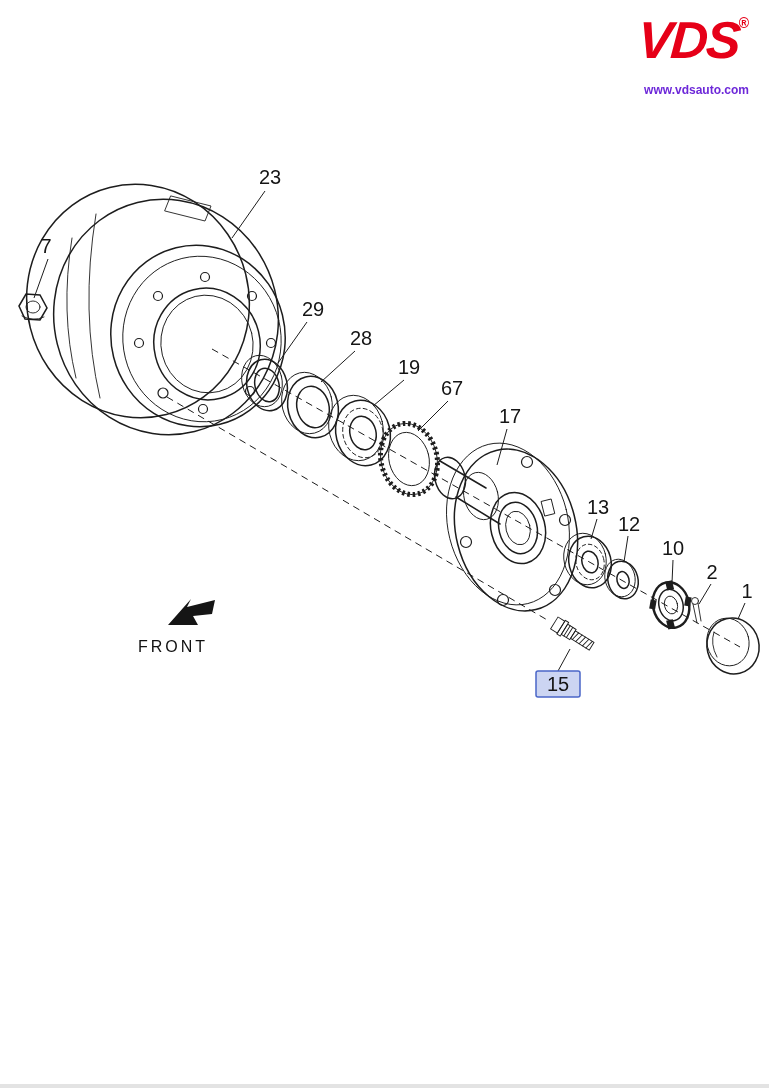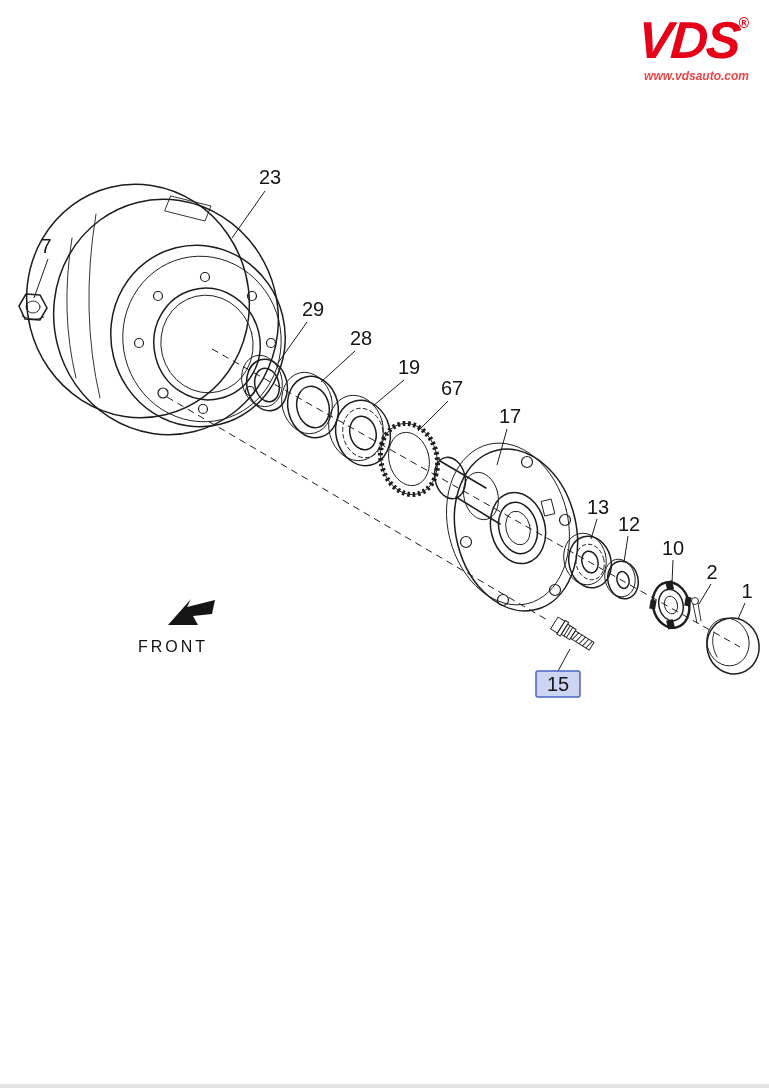--- a/index.html
+++ b/index.html
@@ -5,21 +5,21 @@
   html,body{margin:0;padding:0;background:#fff;}
   .page{position:relative;width:769px;height:1088px;background:#ffffff;overflow:hidden;
         font-family:"Liberation Sans",sans-serif;}
   
   .logo{position:absolute;top:14px;right:20px;text-align:right;}
   .logo-row{line-height:1;}
   .logo-text{font-family:"Liberation Sans",sans-serif;font-style:italic;font-weight:bold;
              font-size:52px;letter-spacing:-2px;color:#e60018;display:inline-block;
              transform:skewX(-4deg);}
   .logo-reg{font-size:14px;font-weight:bold;color:#e60018;vertical-align:top;position:relative;top:2px;}
-  .logo-url{margin-top:3px;font-size:12px;font-weight:bold;color:#ef4444;font-style:italic;}
+  .logo-url{margin-top:17px;font-size:12px;font-weight:bold;color:#6d28d9;}
   
   svg{position:absolute;left:0;top:0;}
   .ln{fill:none;stroke:#1d1d1d;stroke-width:1.5;stroke-linecap:round;}
   .thin{stroke-width:0.9;}
   .thick{stroke-width:2.4;}
   .hole{fill:none;stroke:#1d1d1d;stroke-width:1.2;}
   .dash{fill:none;stroke:#1d1d1d;stroke-width:1;stroke-dasharray:7 5;}
   .teeth{fill:none;stroke:#1d1d1d;stroke-width:5;stroke-dasharray:2.5 2.8;}
   .ldr{stroke:#1d1d1d;stroke-width:1;}
   .lbl{font-family:"Liberation Sans",sans-serif;font-size:20px;fill:#151515;}

